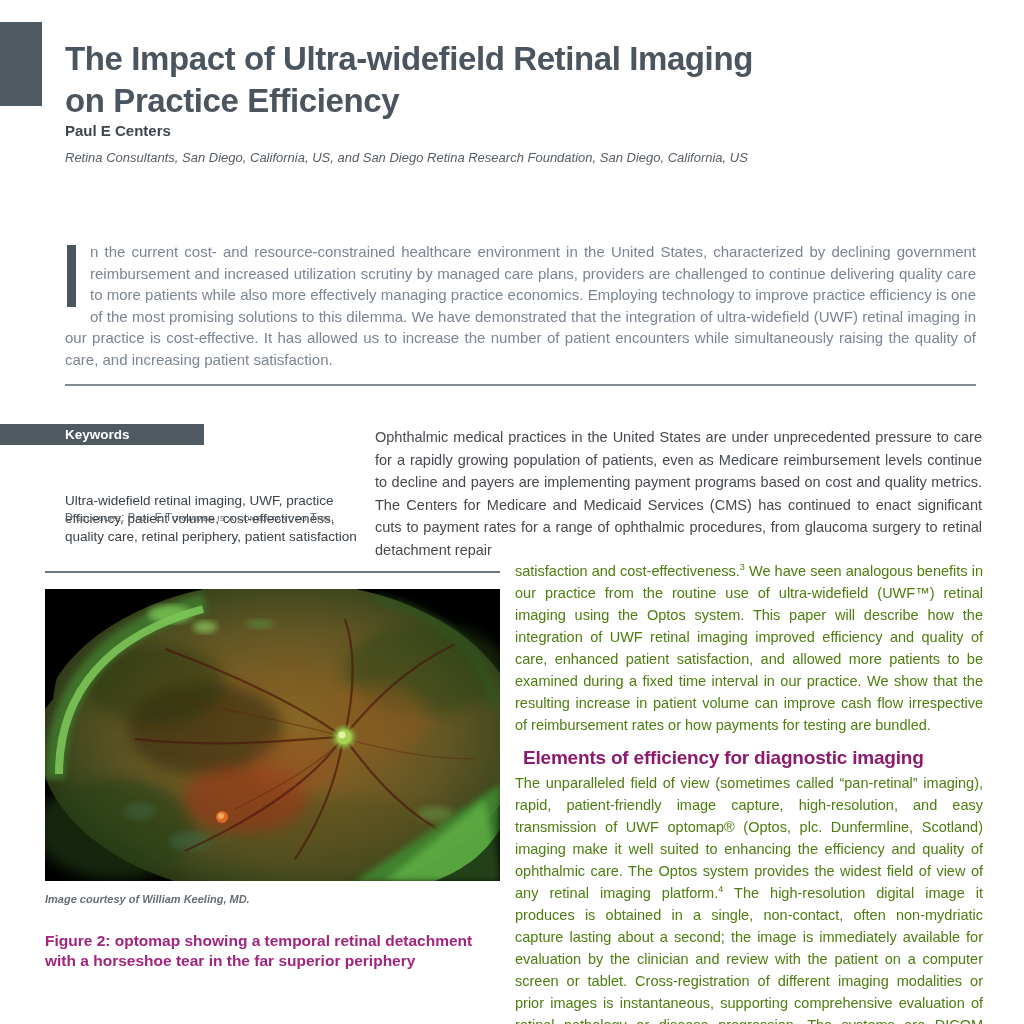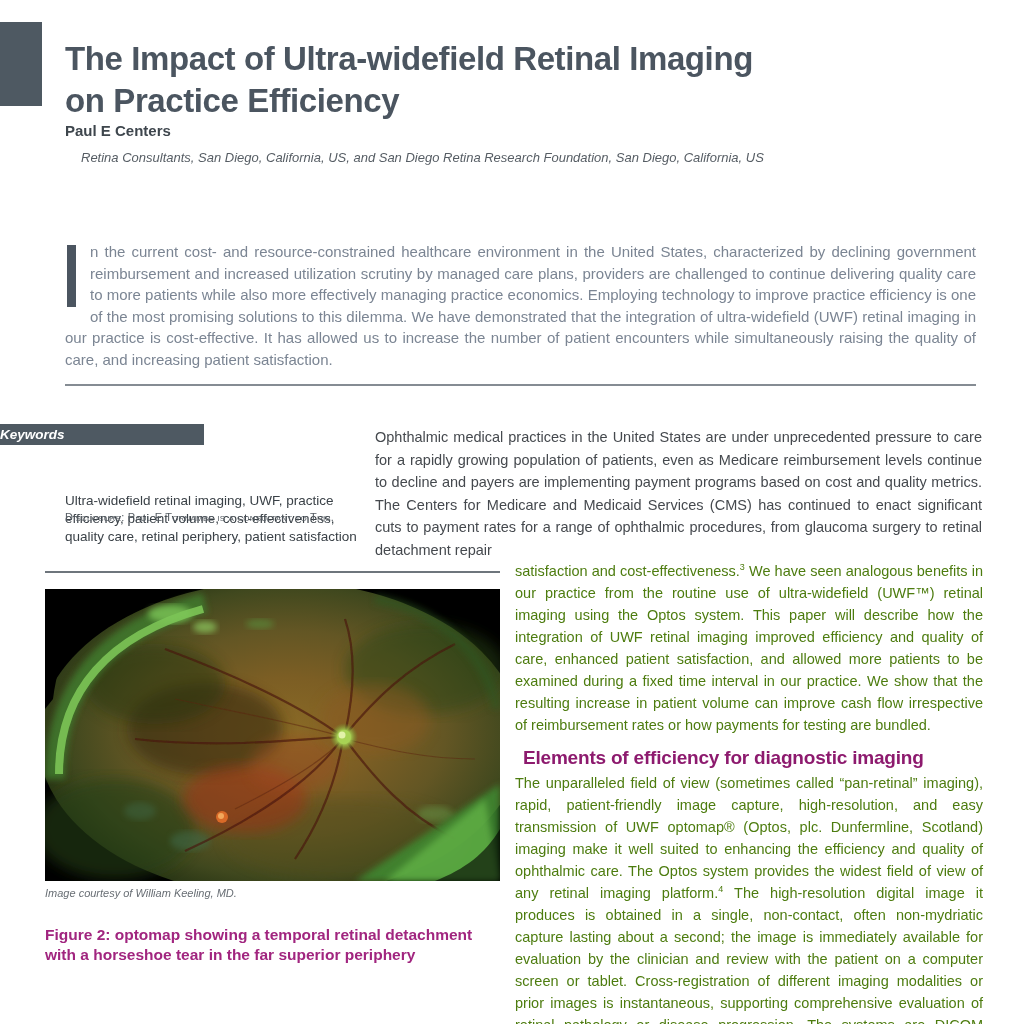--- a/index.html
+++ b/index.html
@@ -10,38 +10,38 @@
     -webkit-font-smoothing:antialiased;
   }
   
   .mast-block{position:absolute;left:0;top:22px;width:42px;height:84px;background:#4e5962;}
   .title{
     position:absolute;left:65px;top:16px;width:860px;
     font-size:33px;font-weight:bold;line-height:1.26;letter-spacing:-0.4px;
     color:#4b5560;
   }
   .author{position:absolute;left:65px;top:122px;font-size:15px;font-weight:bold;color:#3e464d;}
-  .affiliation{position:absolute;left:65px;top:150px;font-size:13px;font-style:italic;color:#565d64;margin-left:16px;}
+  .affiliation{position:absolute;left:65px;top:150px;font-size:13px;font-style:italic;color:#565d64;}
 
   
   .abstract{
     position:absolute;left:65px;top:241px;width:911px;
     font-size:15px;line-height:21.5px;color:#7b8593;text-align:justify;
   }
   .dropcap-bar{
     float:left;width:9px;height:62px;background:#4b5560;margin:4px 14px 2px 2px;
   }
   .rule-1{position:absolute;left:65px;top:384px;width:911px;height:2px;background:#858c93;}
 
   
   .kw-bar{
     position:absolute;left:0;top:424px;width:204px;height:21px;background:#4e5962;
     color:#ffffff;font-size:13.5px;font-weight:bold;line-height:21px;
   }
-  .kw-bar span{display:inline-block;font-style:italic;}
+  .kw-bar span{padding-left:65px;display:inline-block;}
   .kw-terms{
     position:absolute;left:65px;top:452px;width:292px;
     font-size:13.5px;line-height:18px;color:#3a4147;margin-top:40px;
   }
   .disclosure{
     position:absolute;left:65px;top:511px;width:330px;
     font-size:11px;color:#555c63;font-variant:small-caps;letter-spacing:0.2px;
   }
   .intro-para{
     position:absolute;left:375px;top:426px;width:607px;
@@ -53,21 +53,21 @@
   .right-col{position:absolute;left:515px;top:560px;width:468px;}
 
   .fig-caption{
     font-size:15.5px;font-weight:bold;line-height:20px;color:#a1257f;
   }
   .fig-rule{height:2px;background:#6e757c;margin-top:9px;}
   .fig-image{
     margin-top:16px;width:455px;height:292px;background:#000;position:relative;overflow:hidden;
   }
   .fig-courtesy{
-    margin-top:6px;font-size:11px;font-style:italic;color:#686e74;
+    margin-top:12px;font-size:11px;font-style:italic;color:#686e74;font-weight:bold;
   }
   .fig2-caption{margin-top:26px;}
 
   .body-para{
     font-size:14.5px;line-height:22px;color:#4d7c0f;text-align:justify;margin:0;
   }
   .body-para sup{font-size:9px;line-height:0;}
   .section-heading{
     margin:11px 0 3px 8px;font-size:19px;font-weight:bold;color:#8d1a6e;letter-spacing:-0.2px;
   }

